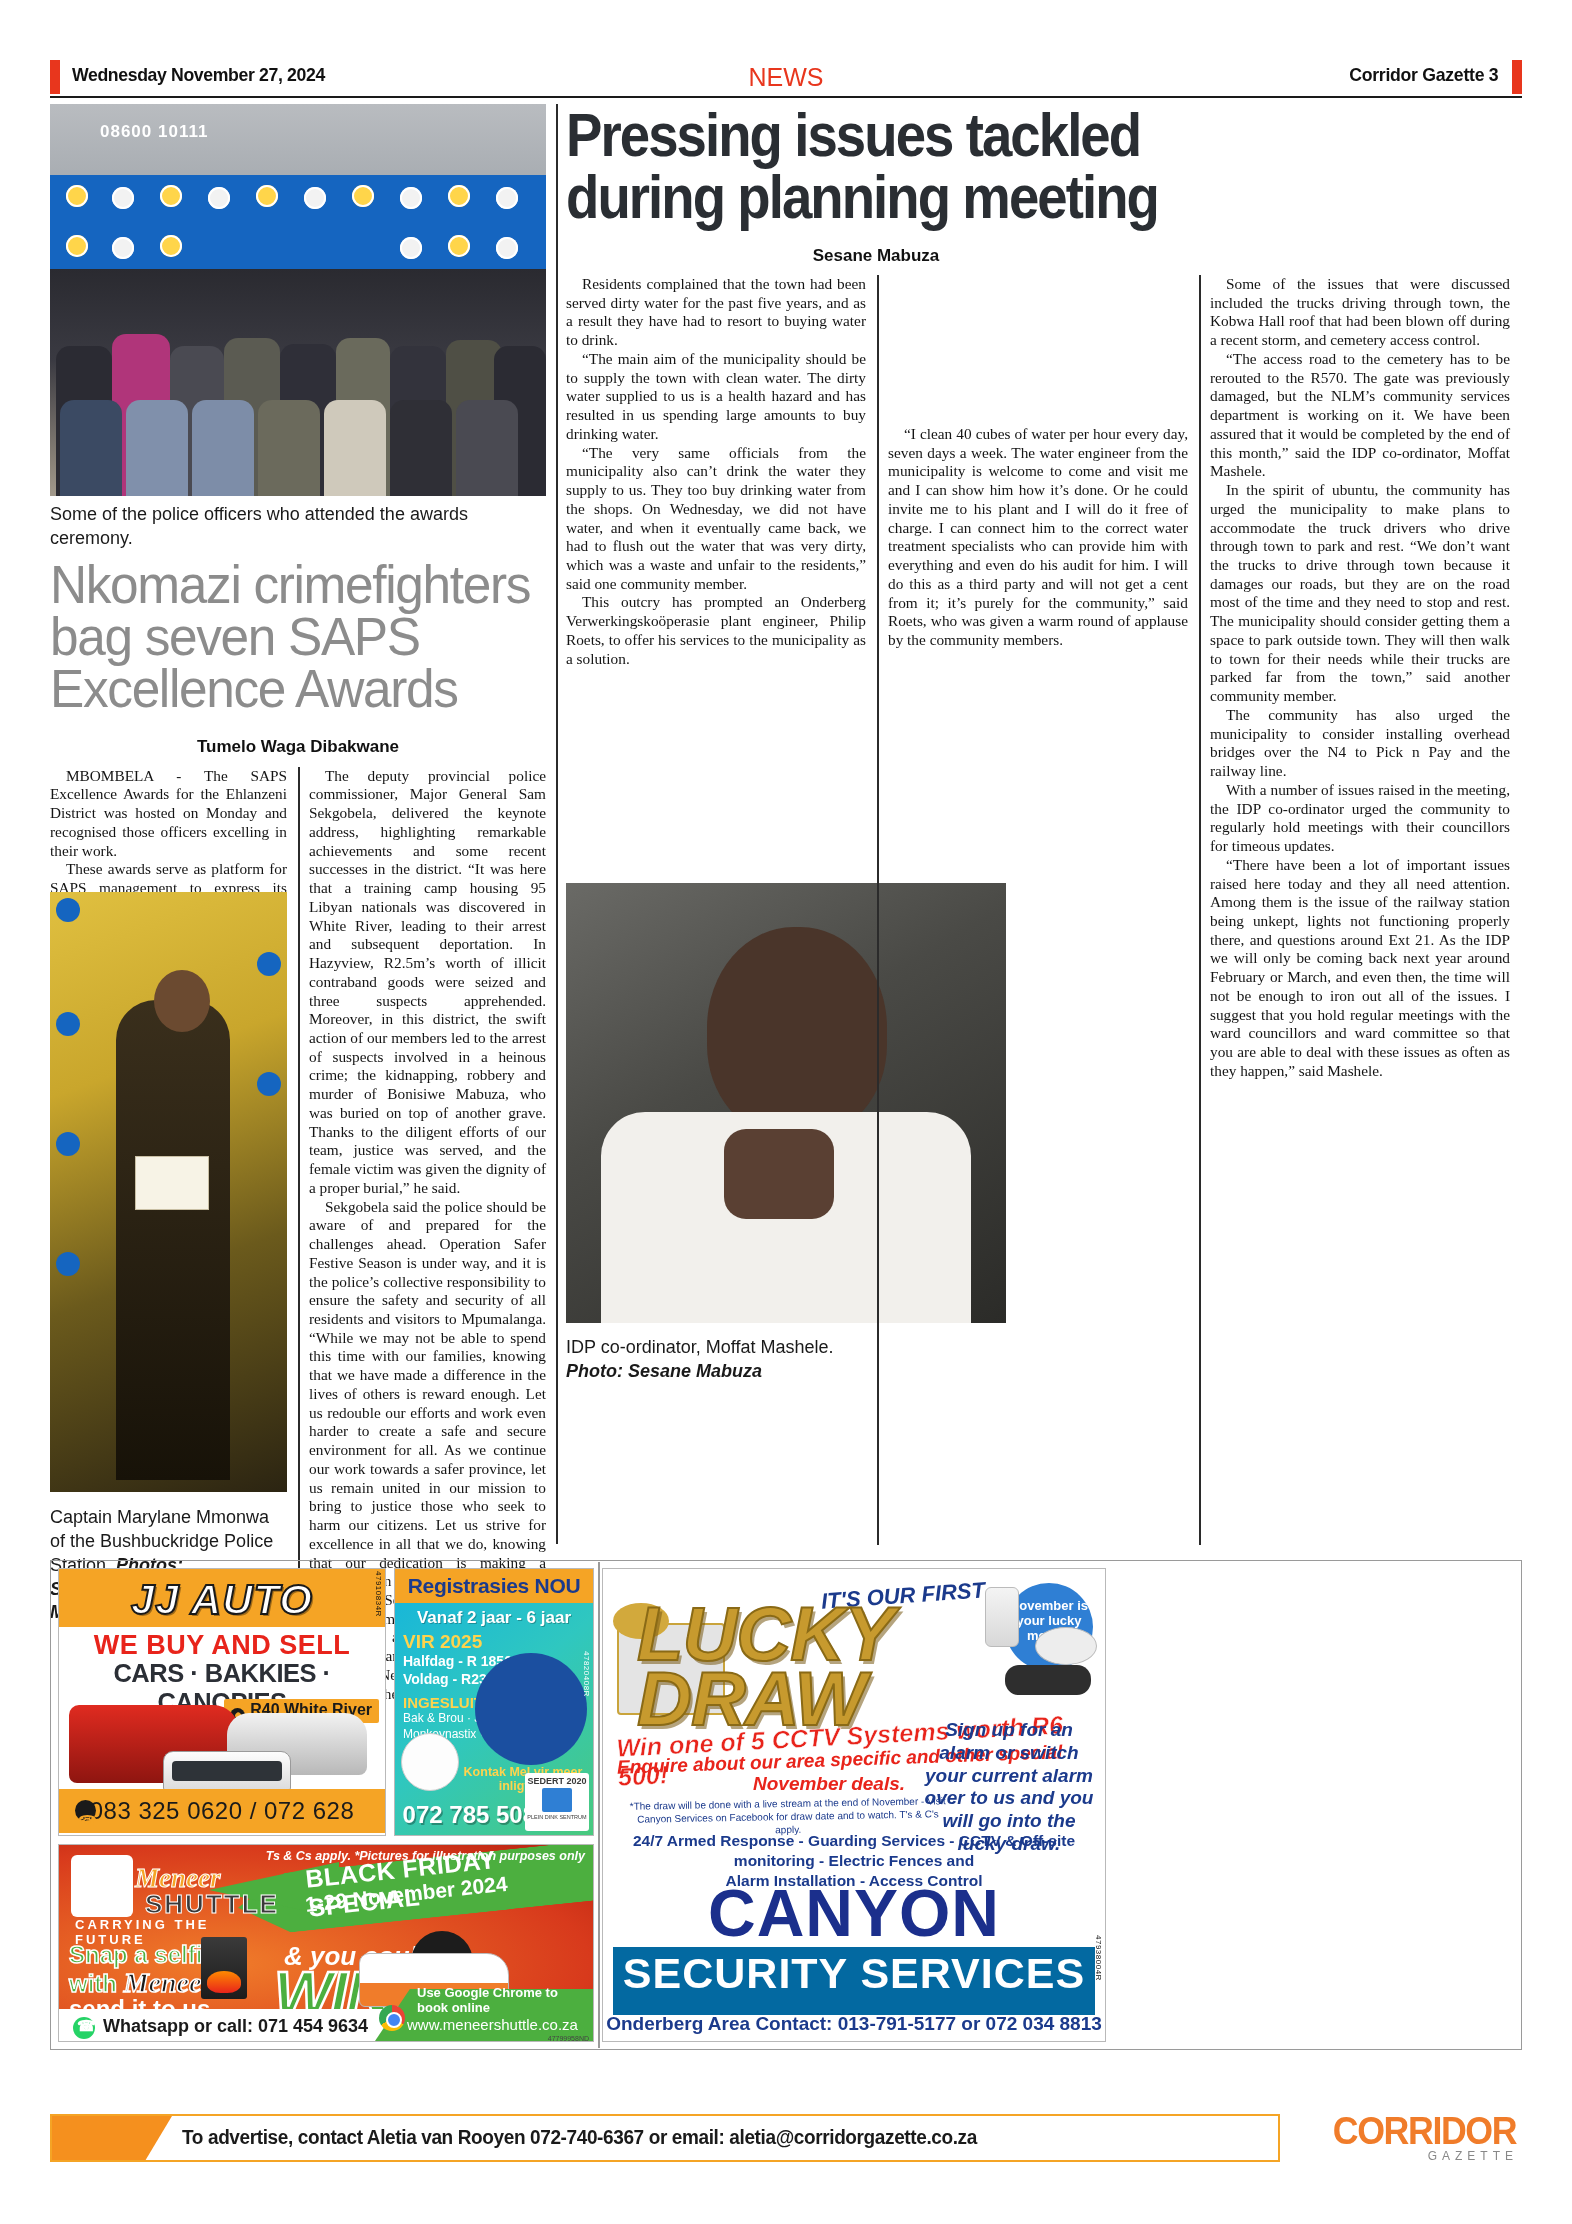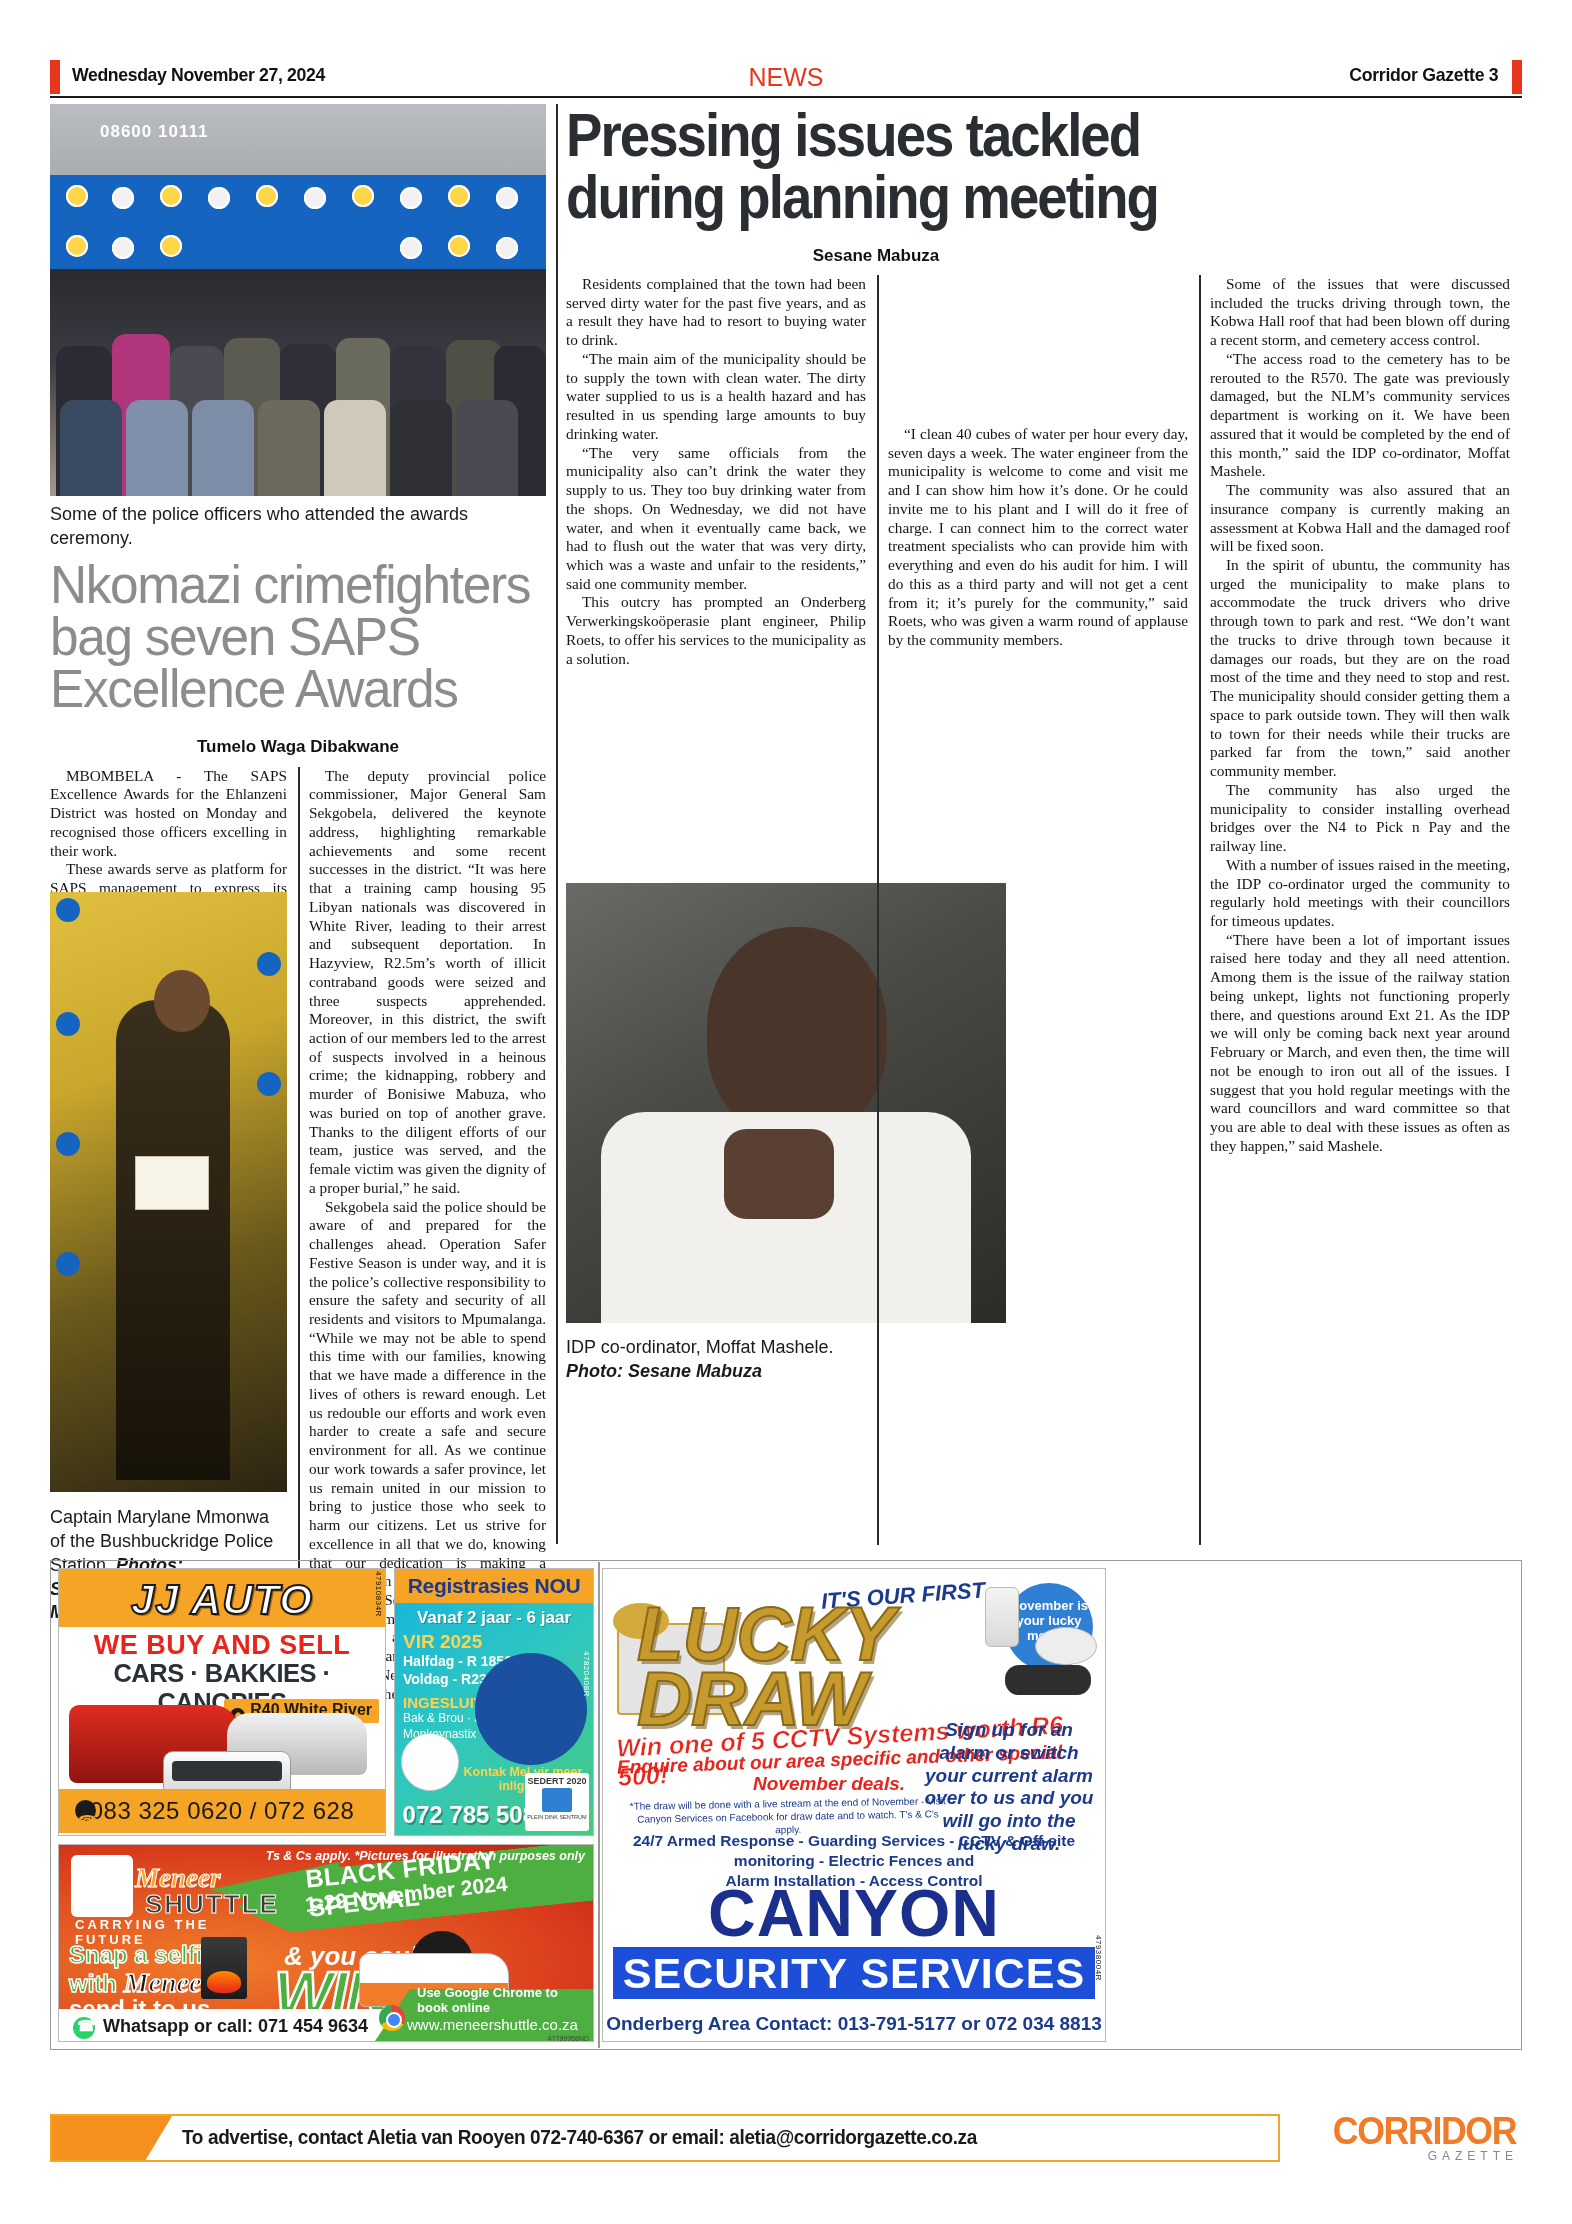--- a/index.html
+++ b/index.html
@@ -469,22 +469,22 @@
     position:absolute; left:0; right:0; top:262px; text-align:center;
     font-family:"Liberation Sans",sans-serif; font-weight:bold;
     font-size:15.5px; color:#1b3a8c; line-height:1.3;
   }
   .cy-logo {
     position:absolute; left:0; right:0; top:306px; text-align:center;
     font-family:"Liberation Sans",sans-serif; font-weight:bold;
     font-size:66px; color:#1b2f8c; letter-spacing:1px;
   }
   .cy-green {
-    position:absolute; left:10px; right:10px; top:378px; height:52px;
-    background:#1d4ed8;
+    position:absolute; left:10px; right:10px; top:378px; height:68px;
+    background:#0369a1;
   }
   .cy-green span {
     display:block; text-align:center; line-height:52px;
     font-family:"Liberation Sans",sans-serif; font-weight:bold;
     font-size:43px; color:#fff; letter-spacing:1px;
   }
   .cy-contact {
     position:absolute; left:0; right:0; bottom:6px; text-align:center;
     font-family:"Liberation Sans",sans-serif; font-weight:bold;
     font-size:19px; color:#1b3a8c;
@@ -708,21 +708,20 @@
         <div style="position:absolute;left:322px;top:0;width:300px;">
           <div class="body-txt" id="rc2">
               <div style="float: right; width: 100%; height: 150px;"></div>
               <p>“I clean 40 cubes of water per hour every day, seven days a week. The water engineer from the municipality is welcome to come and visit me and I can show him how it’s done. Or he could invite me to his plant and I will do it free of charge. I can connect him to the correct water treatment specialists who can provide him with everything and even do his audit for him. I will do this as a third party and will not get a cent from it; it’s purely for the community,” said Roets, who was given a warm round of applause by the community members.</p>
             </div>
         </div>
         <div style="position:absolute;left:644px;top:0;width:300px;">
           <div class="body-txt" id="rc3">
               <p>Some of the issues that were discussed included the trucks driving through town, the Kobwa Hall roof that had been blown off during a recent storm, and cemetery access control.</p>
               <p>“The access road to the cemetery has to be rerouted to the R570. The gate was previously damaged, but the NLM’s community services department is working on it. We have been assured that it would be completed by the end of this month,” said the IDP co-ordinator, Moffat Mashele.</p>
-              <p>The community was also assured that an insurance company is currently making an assessment at Kobwa Hall and the damaged roof will be fixed soon.</p>
               <p>In the spirit of ubuntu, the community has urged the municipality to make plans to accommodate the truck drivers who drive through town to park and rest. “We don’t want the trucks to drive through town because it damages our roads, but they are on the road most of the time and they need to stop and rest. The municipality should consider getting them a space to park outside town. They will then walk to town for their needs while their trucks are parked far from the town,” said another community member.</p>
               <p>The community has also urged the municipality to consider installing overhead bridges over the N4 to Pick n Pay and the railway line.</p>
               <p>With a number of issues raised in the meeting, the IDP co-ordinator urged the community to regularly hold meetings with their councillors for timeous updates.</p>
               <p>“There have been a lot of important issues raised here today and they all need attention. Among them is the issue of the railway station being unkept, lights not functioning properly there, and questions around Ext 21. As the IDP we will only be coming back next year around February or March, and even then, the time will not be enough to iron out all of the issues. I suggest that you hold regular meetings with the ward councillors and ward committee so that you are able to deal with these issues as often as they happen,” said Mashele.</p>
             </div>
         </div>
 
 
         <div class="photo photo-right" style="position:absolute;left:0;top:608px;">
           <div class="p3bg"></div>

